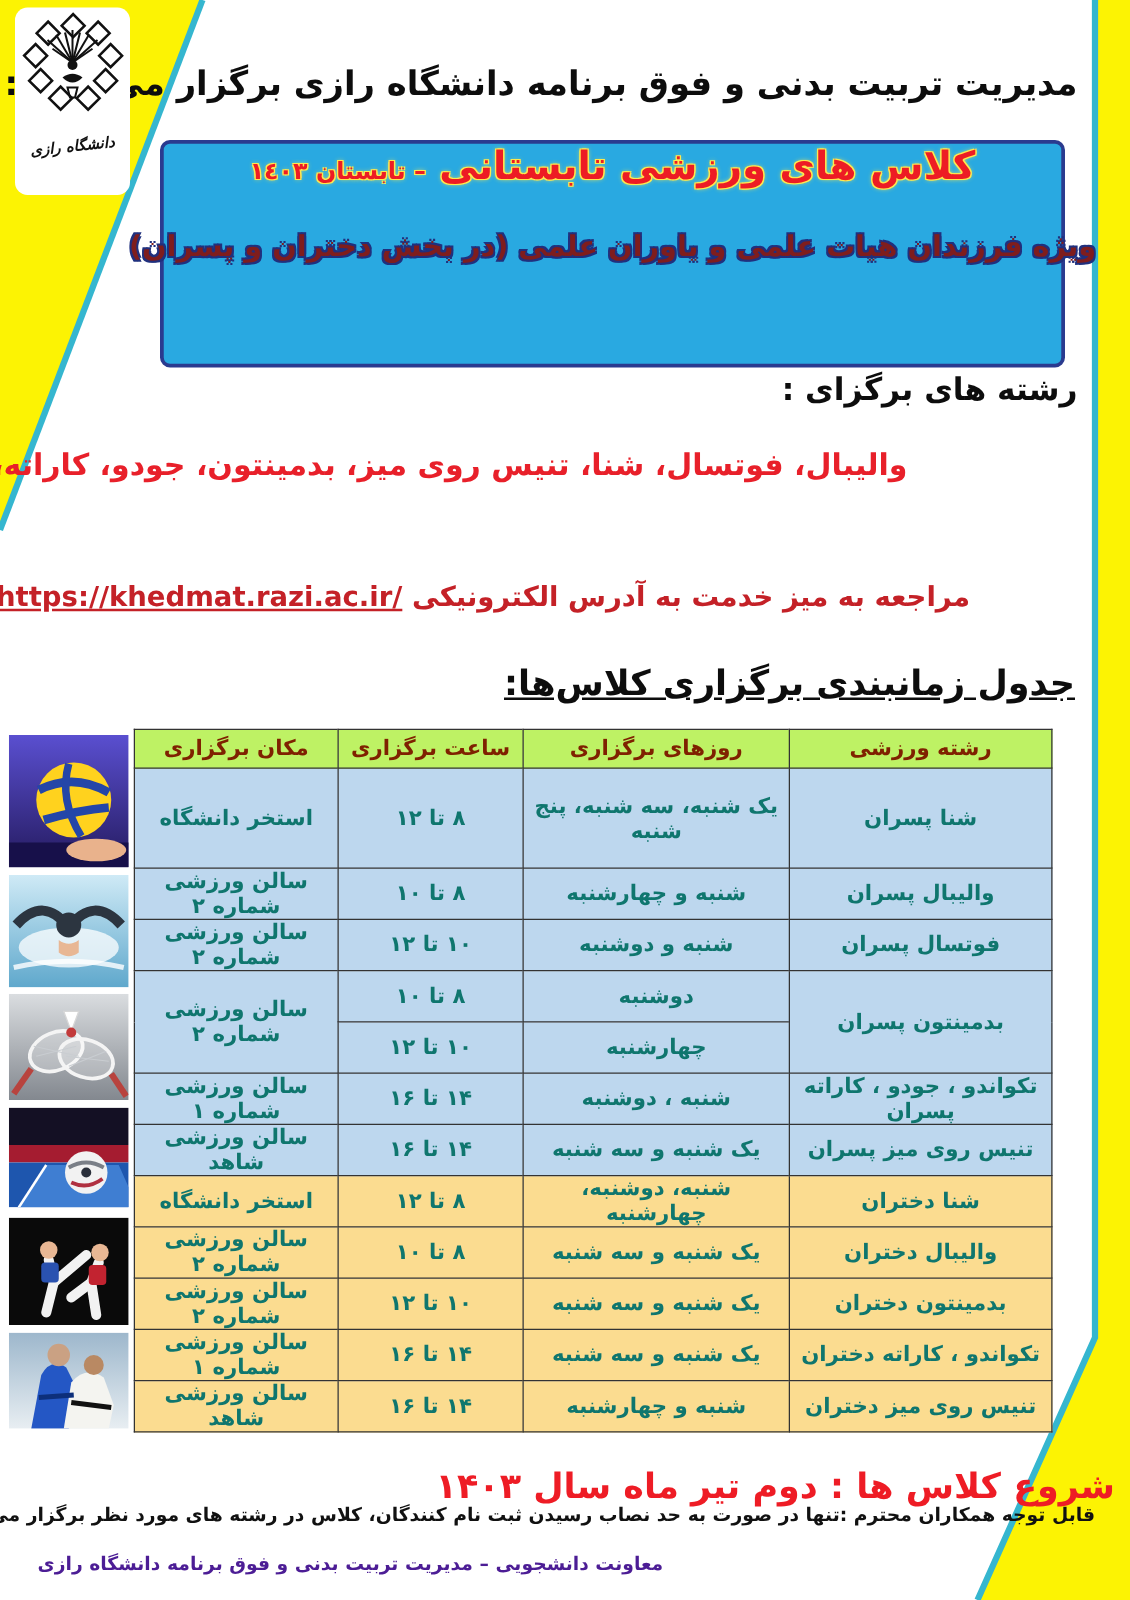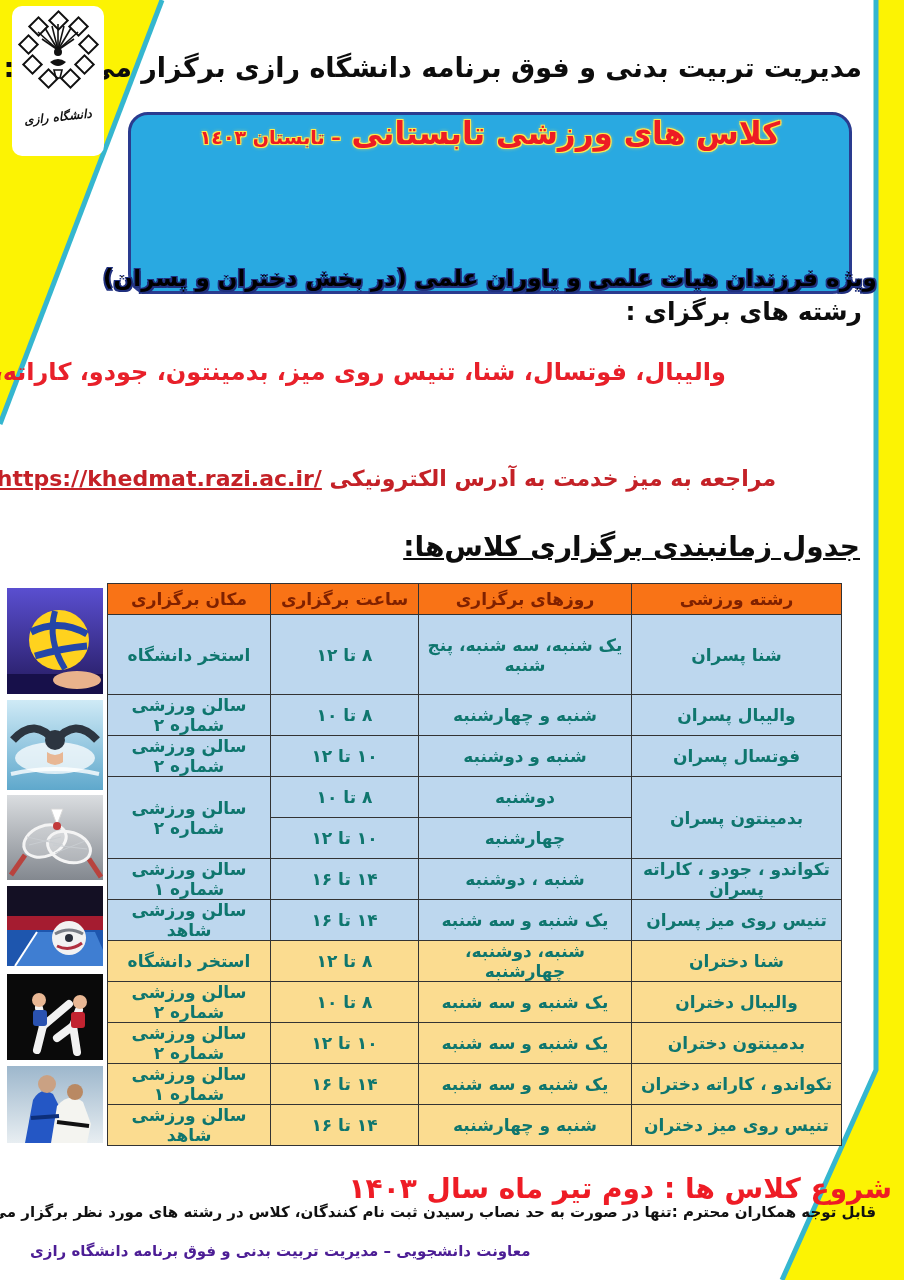--- a/index.html
+++ b/index.html
@@ -25,51 +25,51 @@
 
   
   #header-line{
     right:42px;top:52px;z-index:2;direction:rtl;color:#0d0d0d;
     font-size:27px;white-space:nowrap;
   }
 
   
   #banner{
     left:128px;top:112px;width:718px;height:176px;z-index:2;
-    background:#29a9e1;border:3px solid #2a3b8f;border-radius:20px;
-    display:flex;flex-direction:column;align-items:center;justify-content:space-between;
+    background:#29a9e1;border:3px solid #2a3b8f;border-radius:8px;
+    display:flex;flex-direction:column;align-items:center;justify-content:flex-start;
     direction:rtl;text-align:center;
   }
   #banner-title{
     color:#ed1c24;font-size:31px;white-space:nowrap;
     text-shadow:1px 1px 0 #ffe94e,-1px -1px 0 #ffe94e,1px -1px 0 #ffe94e,-1px 1px 0 #ffe94e,0 0 4px #ffe94e;
   }
   #banner-title .suffix{font-size:19px;}
   #banner-subtitle{
-    margin-top:22px;color:#000000;font-size:23px;white-space:nowrap;
+    margin-top:34px;color:#7f1d1d;font-size:23px;white-space:nowrap;
     text-shadow:1.5px 1.5px 0 #20307e,-1.5px -1.5px 0 #20307e,1.5px -1.5px 0 #20307e,-1.5px 1.5px 0 #20307e;
   }
 
   
   .label-black{z-index:2;direction:rtl;color:#0d0d0d;font-size:25px;white-space:nowrap;}
   #fields-list{right:178px;top:358px;z-index:2;direction:rtl;color:#e8202a;font-size:24px;white-space:nowrap;}
   #register-line{right:128px;top:466px;z-index:2;direction:rtl;color:#c42127;font-size:22px;white-space:nowrap;}
   #register-line a{color:#c42127;text-decoration:underline;}
   #schedule-label{right:44px;top:530px;font-size:28px;text-decoration:underline;}
 
   
   #schedule-table{
     left:107px;top:583px;z-index:2;direction:rtl;
     border-collapse:collapse;table-layout:fixed;
   }
   #schedule-table td,#schedule-table th{
     border:1.5px solid #333;text-align:center;vertical-align:middle;
     font-size:17px;padding:0 4px;color:#0f766e;
   }
-  #schedule-table th{background:#f97316;color:#7f2100;height:30px;font-size:17px;}
+  #schedule-table th{background:#bef264;color:#7f2100;height:30px;font-size:17px;}
   tr.boys td{background:#bdd7ee;}
   tr.girls td{background:#fbdc90;}
   tr.r-tall{height:80px;}
   tr.r-n{height:40px;}
   tr.r-sub{height:41px;}
   tr.r-last{height:38px;}
 
   
   .img-cell{left:7px;width:96px;z-index:2;overflow:hidden;}
 

